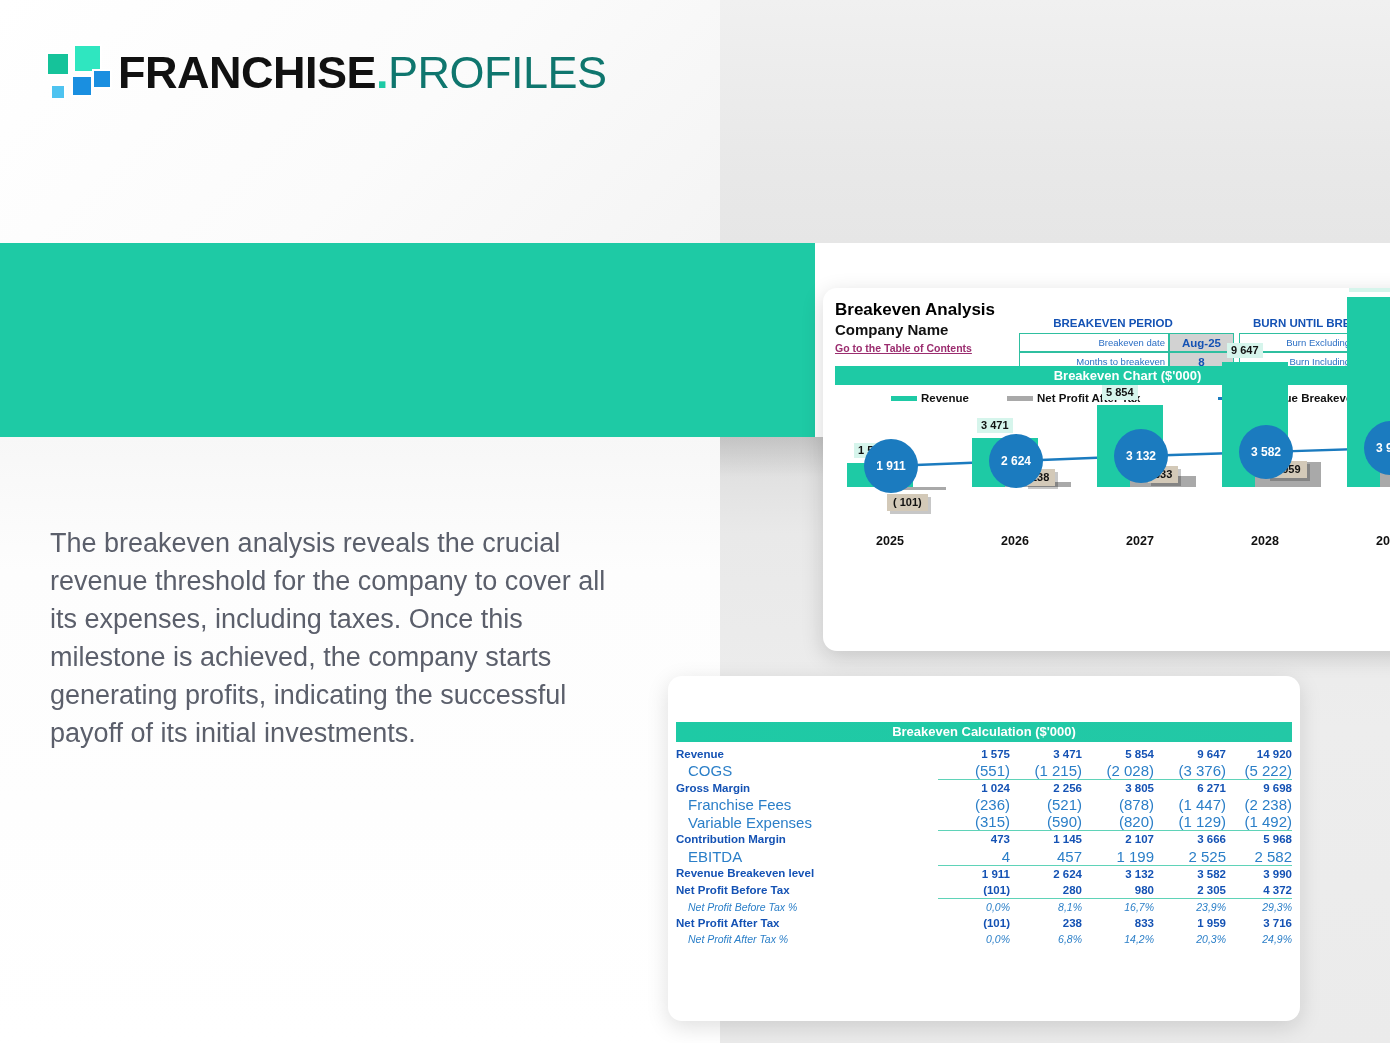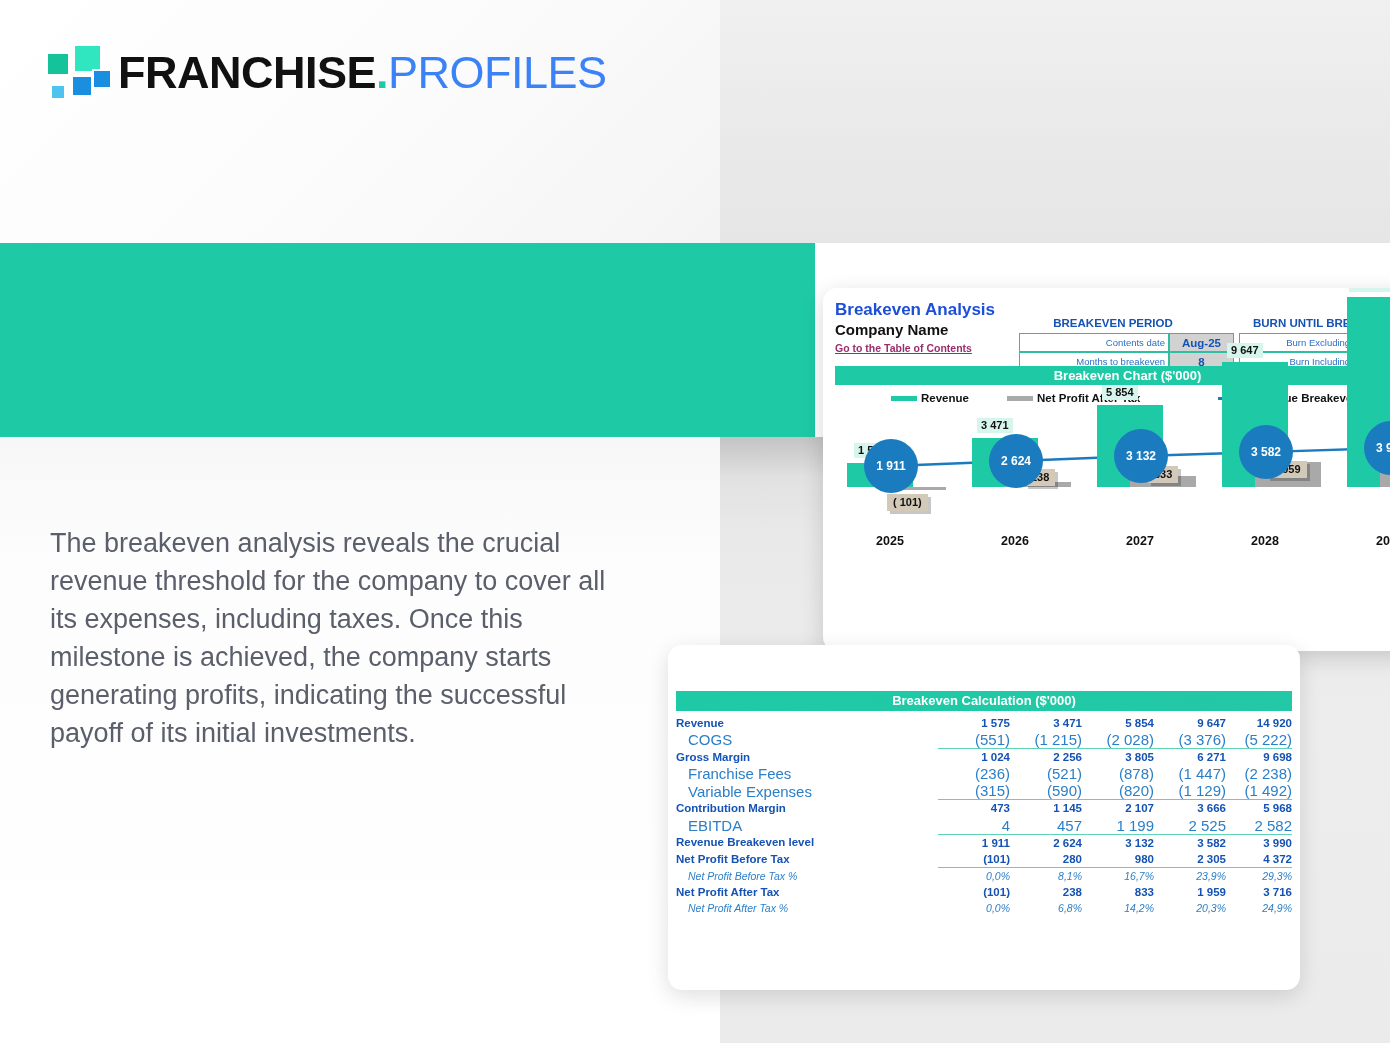--- a/index.html
+++ b/index.html
@@ -48,38 +48,38 @@
   .logo{position:absolute;left:46px;top:44px;width:490px;height:62px;}
   .logo-mark{position:absolute;left:0;top:0;width:62px;height:56px;}
   .sq{position:absolute;}
   .logo-text{
     position:absolute;left:72px;top:3px;
     font-size:45px;line-height:52px;font-weight:400;white-space:nowrap;
     letter-spacing:-0.5px;
   }
   .logo-text .b{font-weight:700;color:#111111;text-align:center;}
   .logo-text .dot{font-weight:700;color:#1ecaa5;}
-  .logo-text .l{font-weight:400;color:#3b82f6;}
+  .logo-text .l{font-weight:400;color:#0f766e;}
 
   
   .body-copy{
     position:absolute;left:50px;top:524px;width:572px;
     font-size:27px;line-height:38px;color:#5b5f6b;font-weight:400;
   }
 
   
   .chart-card{
     position:absolute;left:823px;top:288px;width:600px;height:363px;
     background:#ffffff;border-radius:14px;
     box-shadow:0 6px 22px rgba(0,0,0,.16);
     overflow:hidden;
   }
   .chart-inner{position:absolute;left:0;top:0;width:600px;height:363px;}
   .cc-title{
-    position:absolute;left:12px;top:12px;font-size:17px;font-weight:700;color:#1d4ed8;
+    position:absolute;left:12px;top:12px;font-size:17px;font-weight:700;color:#000000;
     white-space:nowrap;
   }
   .cc-company{
     position:absolute;left:12px;top:33px;font-size:15px;font-weight:700;color:#111;
     white-space:nowrap;
   }
   .cc-toc{
     position:absolute;left:12px;top:54px;font-size:10.5px;font-weight:700;color:#9b2d6f;
     text-decoration:underline;white-space:nowrap;cursor:pointer;
   }
@@ -123,21 +123,21 @@
     font-size:12px;font-weight:700;display:flex;align-items:center;justify-content:center;
   }
   .axis-year{
     position:absolute;font-size:12.5px;font-weight:700;color:#111;text-align:center;
     white-space:nowrap;
   }
   .trend{position:absolute;left:0;top:0;width:600px;height:241px;}
 
   
   .table-card{
-    position:absolute;left:668px;top:645px;width:632px;height:345px;
+    position:absolute;left:668px;top:676px;width:632px;height:345px;
     background:#ffffff;border-radius:14px;
     box-shadow:0 6px 22px rgba(0,0,0,.13);
     overflow:hidden;
   }
   .tbl-band{
     position:absolute;left:8px;top:46px;width:616px;height:20px;
     background:linear-gradient(90deg,#1ecaa5,#23c8a6);
     color:#fff;font-size:13px;font-weight:700;text-align:center;line-height:20px;
   }
   table.fin{
@@ -185,21 +185,21 @@
 
   <div class="chart-card">
     <div class="chart-inner">
 
       <div class="cc-title">Breakeven Analysis</div>
       <div class="cc-company">Company Name</div>
       <div class="cc-toc">Go to the Table of Contents</div>
 
       <div class="kpi-head" style="left:190px;top:29px;width:200px;">BREAKEVEN PERIOD</div>
       <div class="kpi-box" style="left:196px;top:45px;width:150px;height:19px;"></div>
-      <div class="kpi-label" style="left:196px;top:45px;width:150px;height:19px;line-height:19px;">Contents date</div>
+      <div class="kpi-label" style="left:196px;top:45px;width:150px;height:19px;line-height:19px;">Breakeven date</div>
       <div class="kpi-val" style="left:346px;top:45px;width:65px;height:19px;line-height:19px;">Aug-25</div>
       <div class="kpi-box" style="left:196px;top:64px;width:150px;height:19px;"></div>
       <div class="kpi-label" style="left:196px;top:64px;width:150px;height:19px;line-height:19px;">Months to breakeven</div>
       <div class="kpi-val" style="left:346px;top:64px;width:65px;height:19px;line-height:19px;">8</div>
 
       <div class="kpi-head" style="left:430px;top:29px;width:220px;text-align:left;">BURN UNTIL BREAKEVEN</div>
       <div class="kpi-box" style="left:416px;top:45px;width:150px;height:19px;"></div>
       <div class="kpi-label" style="left:416px;top:45px;width:150px;height:19px;line-height:19px;">Burn Excluding CAPEX</div>
       <div class="kpi-val" style="left:566px;top:45px;width:65px;height:19px;line-height:19px;"></div>
       <div class="kpi-box" style="left:416px;top:64px;width:150px;height:19px;"></div>

